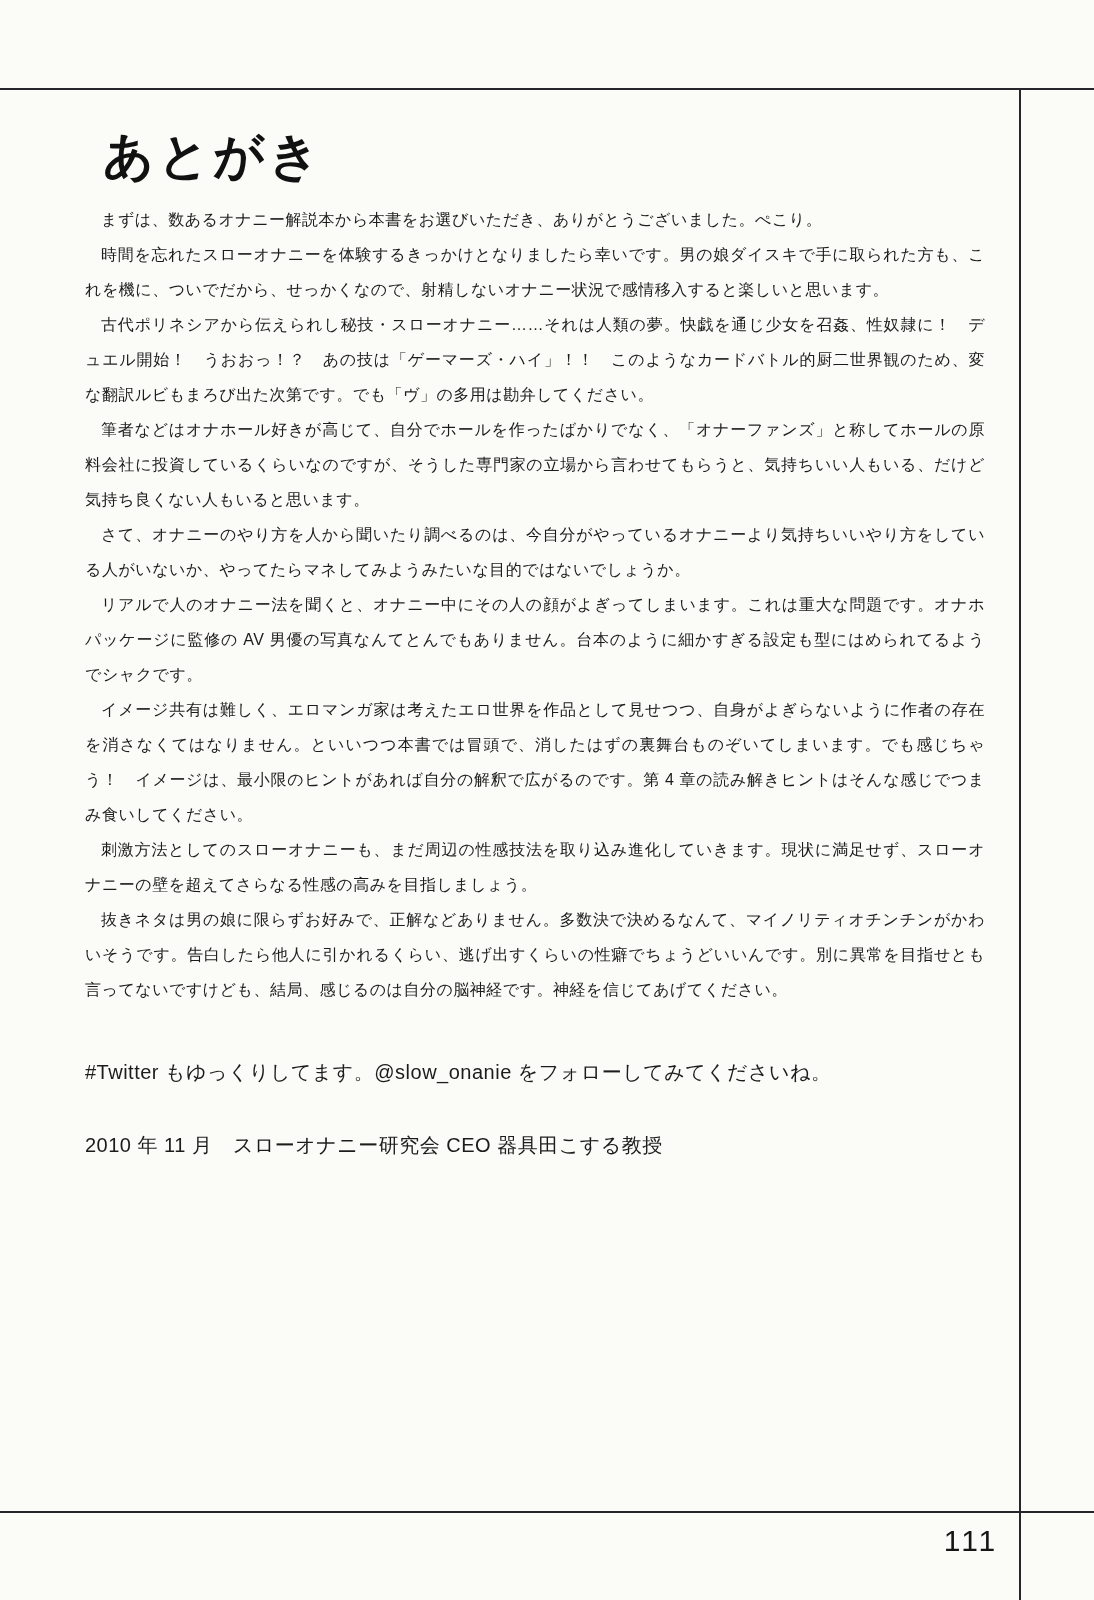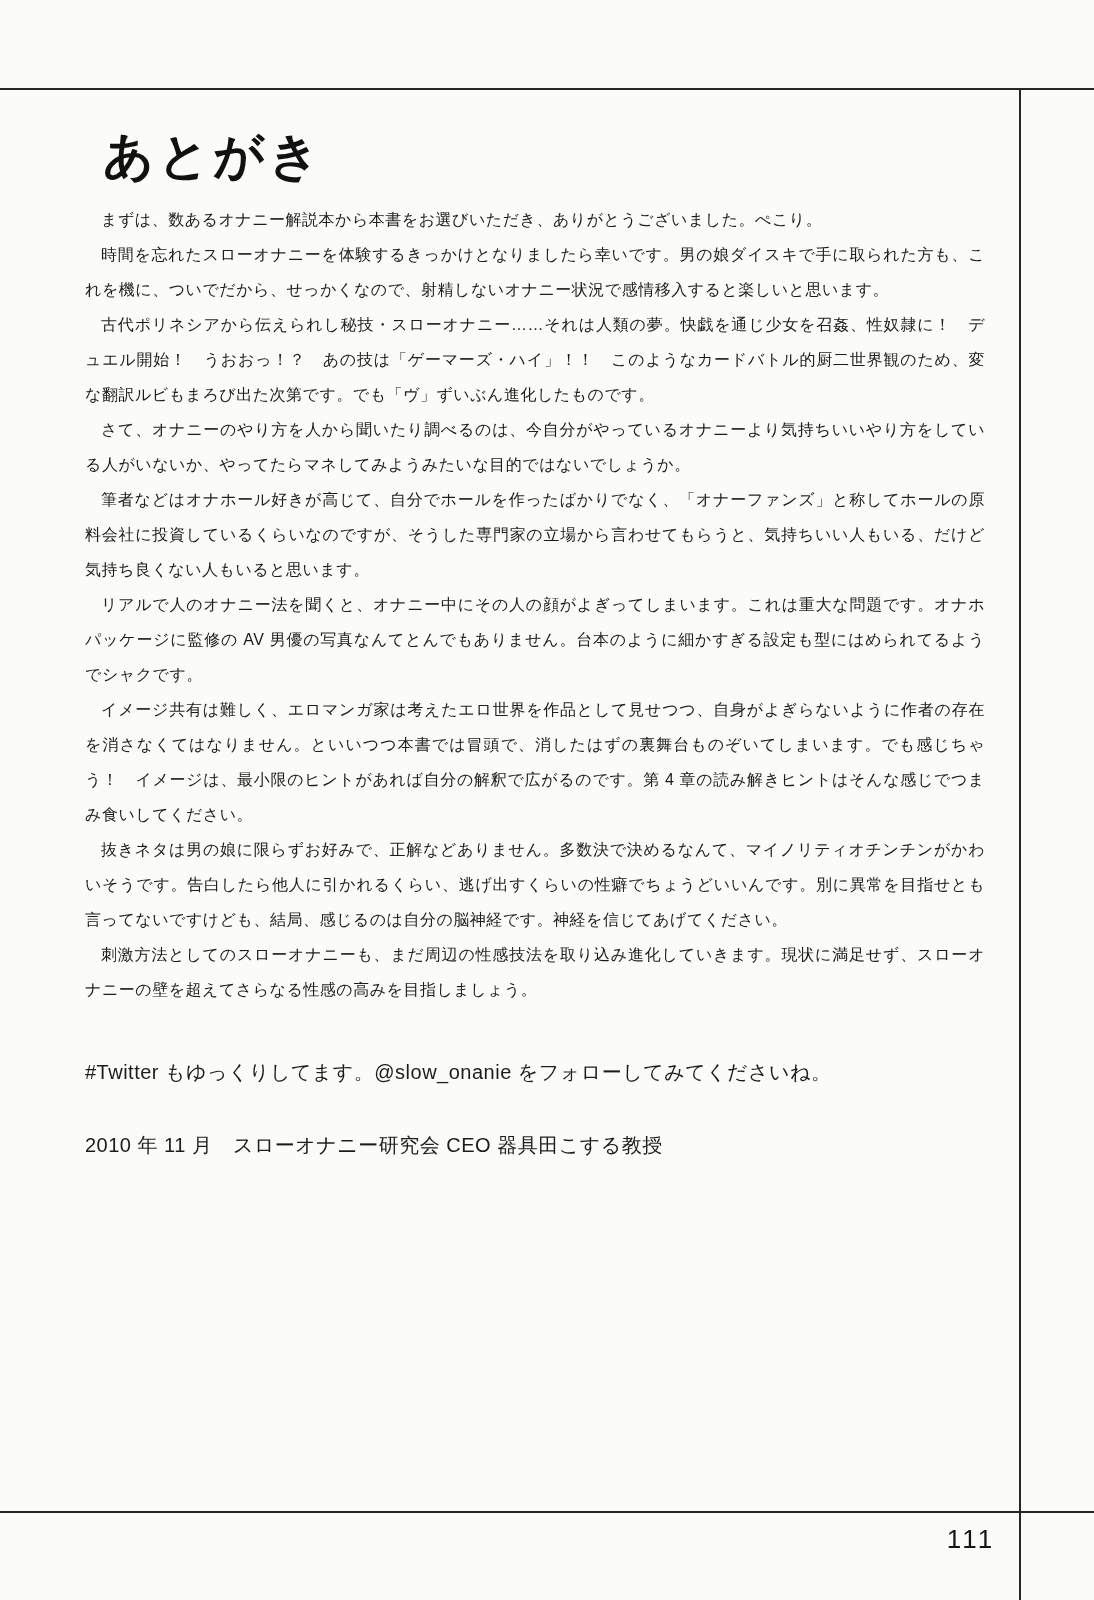--- a/index.html
+++ b/index.html
@@ -85,44 +85,44 @@
     text-align: left;
     padding-right: 25px;
     letter-spacing: 0.5px;
   }
   .folio {
     position: absolute;
     left: 940px;
     top: 1524px;
     width: 62px;
     text-align: center;
-    font-size: 26px;
+    font-size: 30px;
     letter-spacing: 3px;
     color: #161616;
   }
 </style>
 </head>
 <body>
 
 <div class="page">
   <div class="top-rule"></div>
   <div class="side-rule"></div>
   <div class="bottom-rule"></div>
 
   <div class="content">
     <h1 class="title">あとがき</h1>
     <div class="paragraphs">
         <p class="body-para">まずは、数あるオナニー解説本から本書をお選びいただき、ありがとうございました。ぺこり。</p>
         <p class="body-para">時間を忘れたスローオナニーを体験するきっかけとなりましたら幸いです。男の娘ダイスキで手に取られた方も、これを機に、ついでだから、せっかくなので、射精しないオナニー状況で感情移入すると楽しいと思います。</p>
-        <p class="body-para">古代ポリネシアから伝えられし秘技・スローオナニー……それは人類の夢。快戯を通じ少女を召姦、性奴隷に！　デュエル開始！　うおおっ！？　あの技は「ゲーマーズ・ハイ」！！　このようなカードバトル的厨二世界観のため、変な翻訳ルビもまろび出た次第です。でも「ヴ」ずいぶん進化したものです。</p>
+        <p class="body-para">古代ポリネシアから伝えられし秘技・スローオナニー……それは人類の夢。快戯を通じ少女を召姦、性奴隷に！　デュエル開始！　うおおっ！？　あの技は「ゲーマーズ・ハイ」！！　このようなカードバトル的厨二世界観のため、変な翻訳ルビもまろび出た次第です。でも「ヴ」の多用は勘弁してください。</p>
+        <p class="body-para">筆者などはオナホール好きが高じて、自分でホールを作ったばかりでなく、「オナーファンズ」と称してホールの原料会社に投資しているくらいなのですが、そうした専門家の立場から言わせてもらうと、気持ちいい人もいる、だけど気持ち良くない人もいると思います。</p>
         <p class="body-para">さて、オナニーのやり方を人から聞いたり調べるのは、今自分がやっているオナニーより気持ちいいやり方をしている人がいないか、やってたらマネしてみようみたいな目的ではないでしょうか。</p>
-        <p class="body-para">筆者などはオナホール好きが高じて、自分でホールを作ったばかりでなく、「オナーファンズ」と称してホールの原料会社に投資しているくらいなのですが、そうした専門家の立場から言わせてもらうと、気持ちいい人もいる、だけど気持ち良くない人もいると思います。</p>
         <p class="body-para">リアルで人のオナニー法を聞くと、オナニー中にその人の顔がよぎってしまいます。これは重大な問題です。オナホパッケージに監修の AV 男優の写真なんてとんでもありません。台本のように細かすぎる設定も型にはめられてるようでシャクです。</p>
         <p class="body-para">イメージ共有は難しく、エロマンガ家は考えたエロ世界を作品として見せつつ、自身がよぎらないように作者の存在を消さなくてはなりません。といいつつ本書では冒頭で、消したはずの裏舞台ものぞいてしまいます。でも感じちゃう！　イメージは、最小限のヒントがあれば自分の解釈で広がるのです。第 4 章の読み解きヒントはそんな感じでつまみ食いしてください。</p>
+        <p class="body-para">刺激方法としてのスローオナニーも、まだ周辺の性感技法を取り込み進化していきます。現状に満足せず、スローオナニーの壁を超えてさらなる性感の高みを目指しましょう。</p>
         <p class="body-para">抜きネタは男の娘に限らずお好みで、正解などありません。多数決で決めるなんて、マイノリティオチンチンがかわいそうです。告白したら他人に引かれるくらい、逃げ出すくらいの性癖でちょうどいいんです。別に異常を目指せとも言ってないですけども、結局、感じるのは自分の脳神経です。神経を信じてあげてください。</p>
-        <p class="body-para">刺激方法としてのスローオナニーも、まだ周辺の性感技法を取り込み進化していきます。現状に満足せず、スローオナニーの壁を超えてさらなる性感の高みを目指しましょう。</p>
       </div>
     <p class="twitter">#Twitter もゆっくりしてます。@slow_onanie をフォローしてみてくださいね。</p>
     <p class="signature">2010 年 11 月　スローオナニー研究会 CEO 器具田こする教授</p>
   </div>
 
   <div class="folio">111</div>
 </div>
 
 </body></html>

